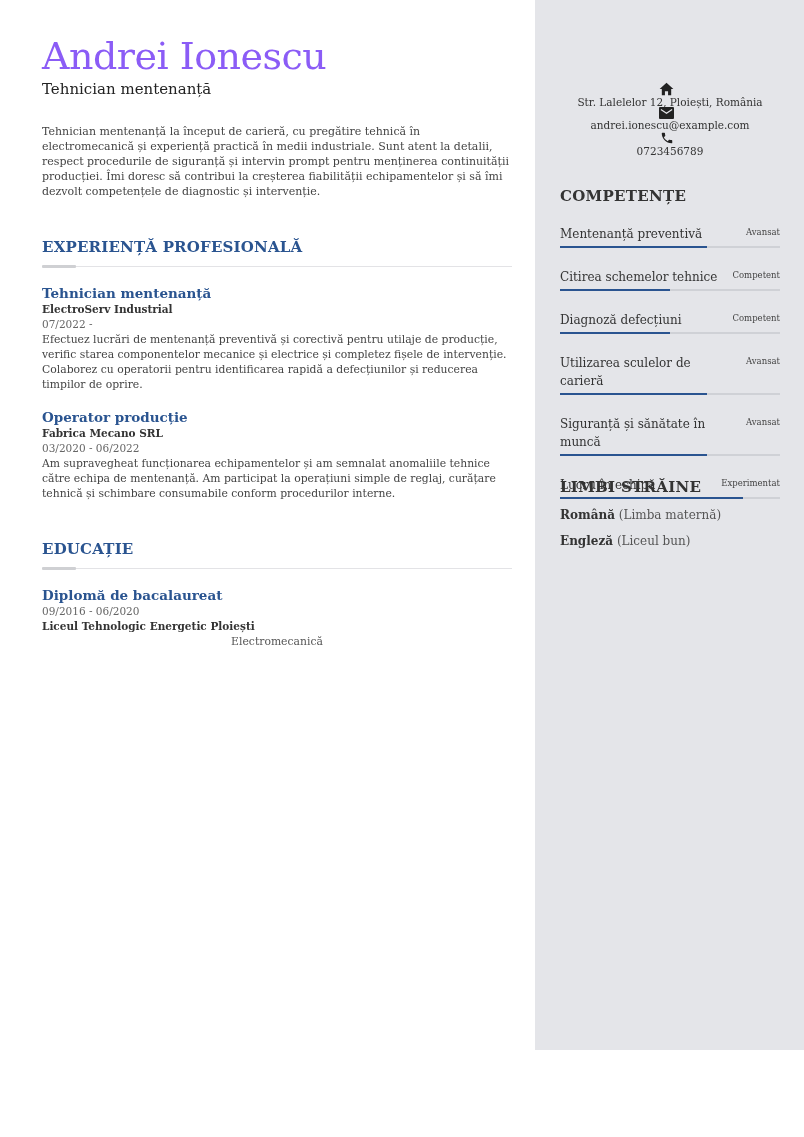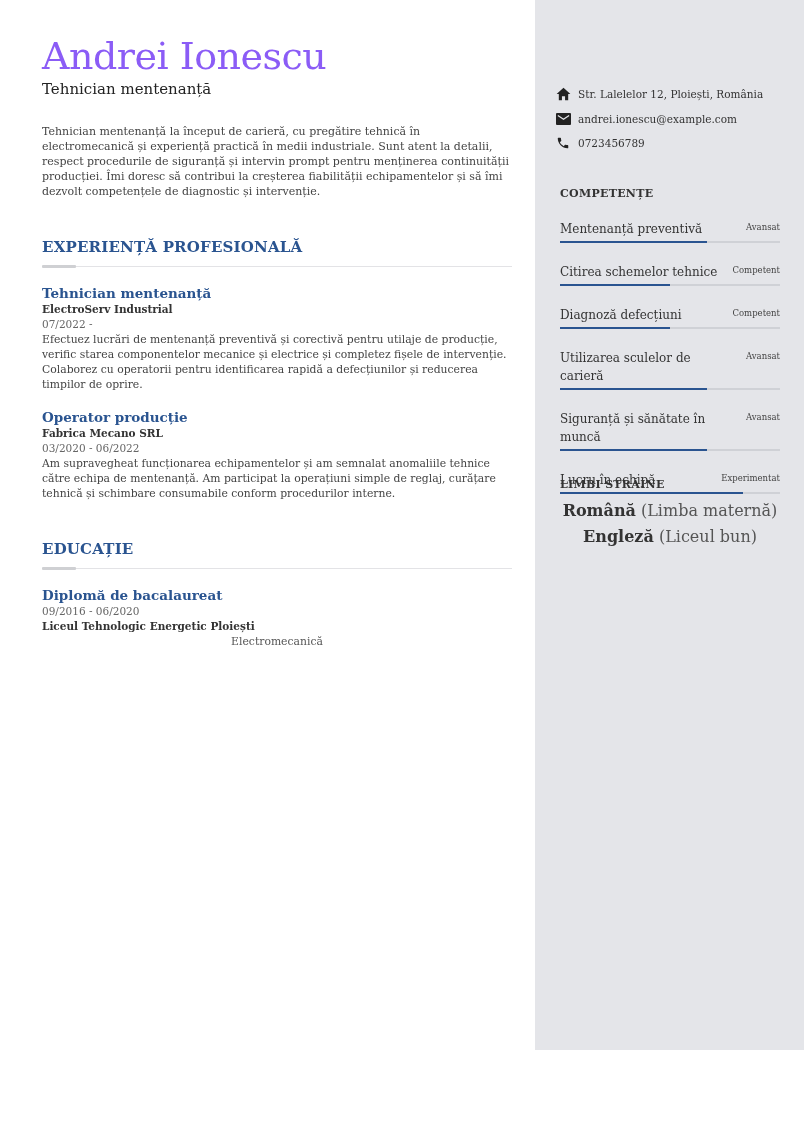--- a/index.html
+++ b/index.html
@@ -19,35 +19,35 @@
   .entry { margin-top: 16px; }
   .entry + .entry { margin-top: 17px; }
   .entry-title { font-size: 13.5px; font-weight: bold; color: #2a5490; line-height: 17px; }
   .entry-org { font-size: 10.5px; font-weight: bold; color: #333; line-height: 15px; }
   .entry-date { font-size: 10.5px; color: #666; line-height: 15px; }
   .entry-desc { font-size: 10.8px; color: #444; line-height: 15px; }
   .entry-sub { font-size: 10.8px; color: #555; line-height: 15px; text-align: center; }
 
   .sidebar { position: absolute; left: 535px; top: 0; width: 269px; height: 1050px; background: #e4e5e9; }
   .contacts { position: absolute; left: 20px; top: 82px; width: 230px; }
-  .contact { display: flex; align-items: center; height: 24.5px; }
+  .contact { display: flex; align-items: center; height: 24.5px; flex-direction: column; }
   .contact .icon { width: 16px; height: 16px; margin-right: 7px; display: flex; align-items: center; justify-content: center; }
   .contact .txt { font-size: 10.5px; color: #333; }
 
-  .side-h { font-size: 11px; font-weight: bold; color: #333; letter-spacing: 0.3px; }
+  .side-h { font-size: 15px; font-weight: bold; color: #333; letter-spacing: 0.3px; }
   .skills { position: absolute; left: 25px; top: 187px; width: 220px; }
   .skill { position: relative; margin-top: 20px; }
   .skill-row { display: flex; justify-content: space-between; align-items: flex-start; }
   .skill-name { font-size: 12px; color: #333; line-height: 18px; max-width: 175px; }
   .skill-level { font-size: 8.5px; color: #444; line-height: 12px; margin-top: 1px; white-space: nowrap; }
   .bar { position: relative; height: 2px; background: #cfd1d6; margin-top: 3px; }
   .bar .fill { position: absolute; left: 0; top: 0; height: 2px; background: #2a5490; }
 
   .langs { position: absolute; left: 25px; top: 478px; width: 220px; }
-  .lang { font-size: 16px; color: #555; margin-top: 11px; line-height: 15px; text-align: center; }
+  .lang { font-size: 12px; color: #555; margin-top: 11px; line-height: 15px; }
   .lang b { color: #333; font-weight: bold; }
   .langs .lang:first-of-type { margin-top: 12px; }
 </style>
 </head>
 <body>
 
 <div class="main">
   <h1 class="name">Andrei Ionescu</h1>
   <div class="title">Tehnician mentenanță</div>
   <p class="summary">Tehnician mentenanță la început de carieră, cu pregătire tehnică în electromecanică și experiență practică în medii industriale. Sunt atent la detalii, respect procedurile de siguranță și intervin prompt pentru menținerea continuității producției. Îmi doresc să contribui la creșterea fiabilității echipamentelor și să îmi dezvolt competențele de diagnostic și intervenție.</p>

